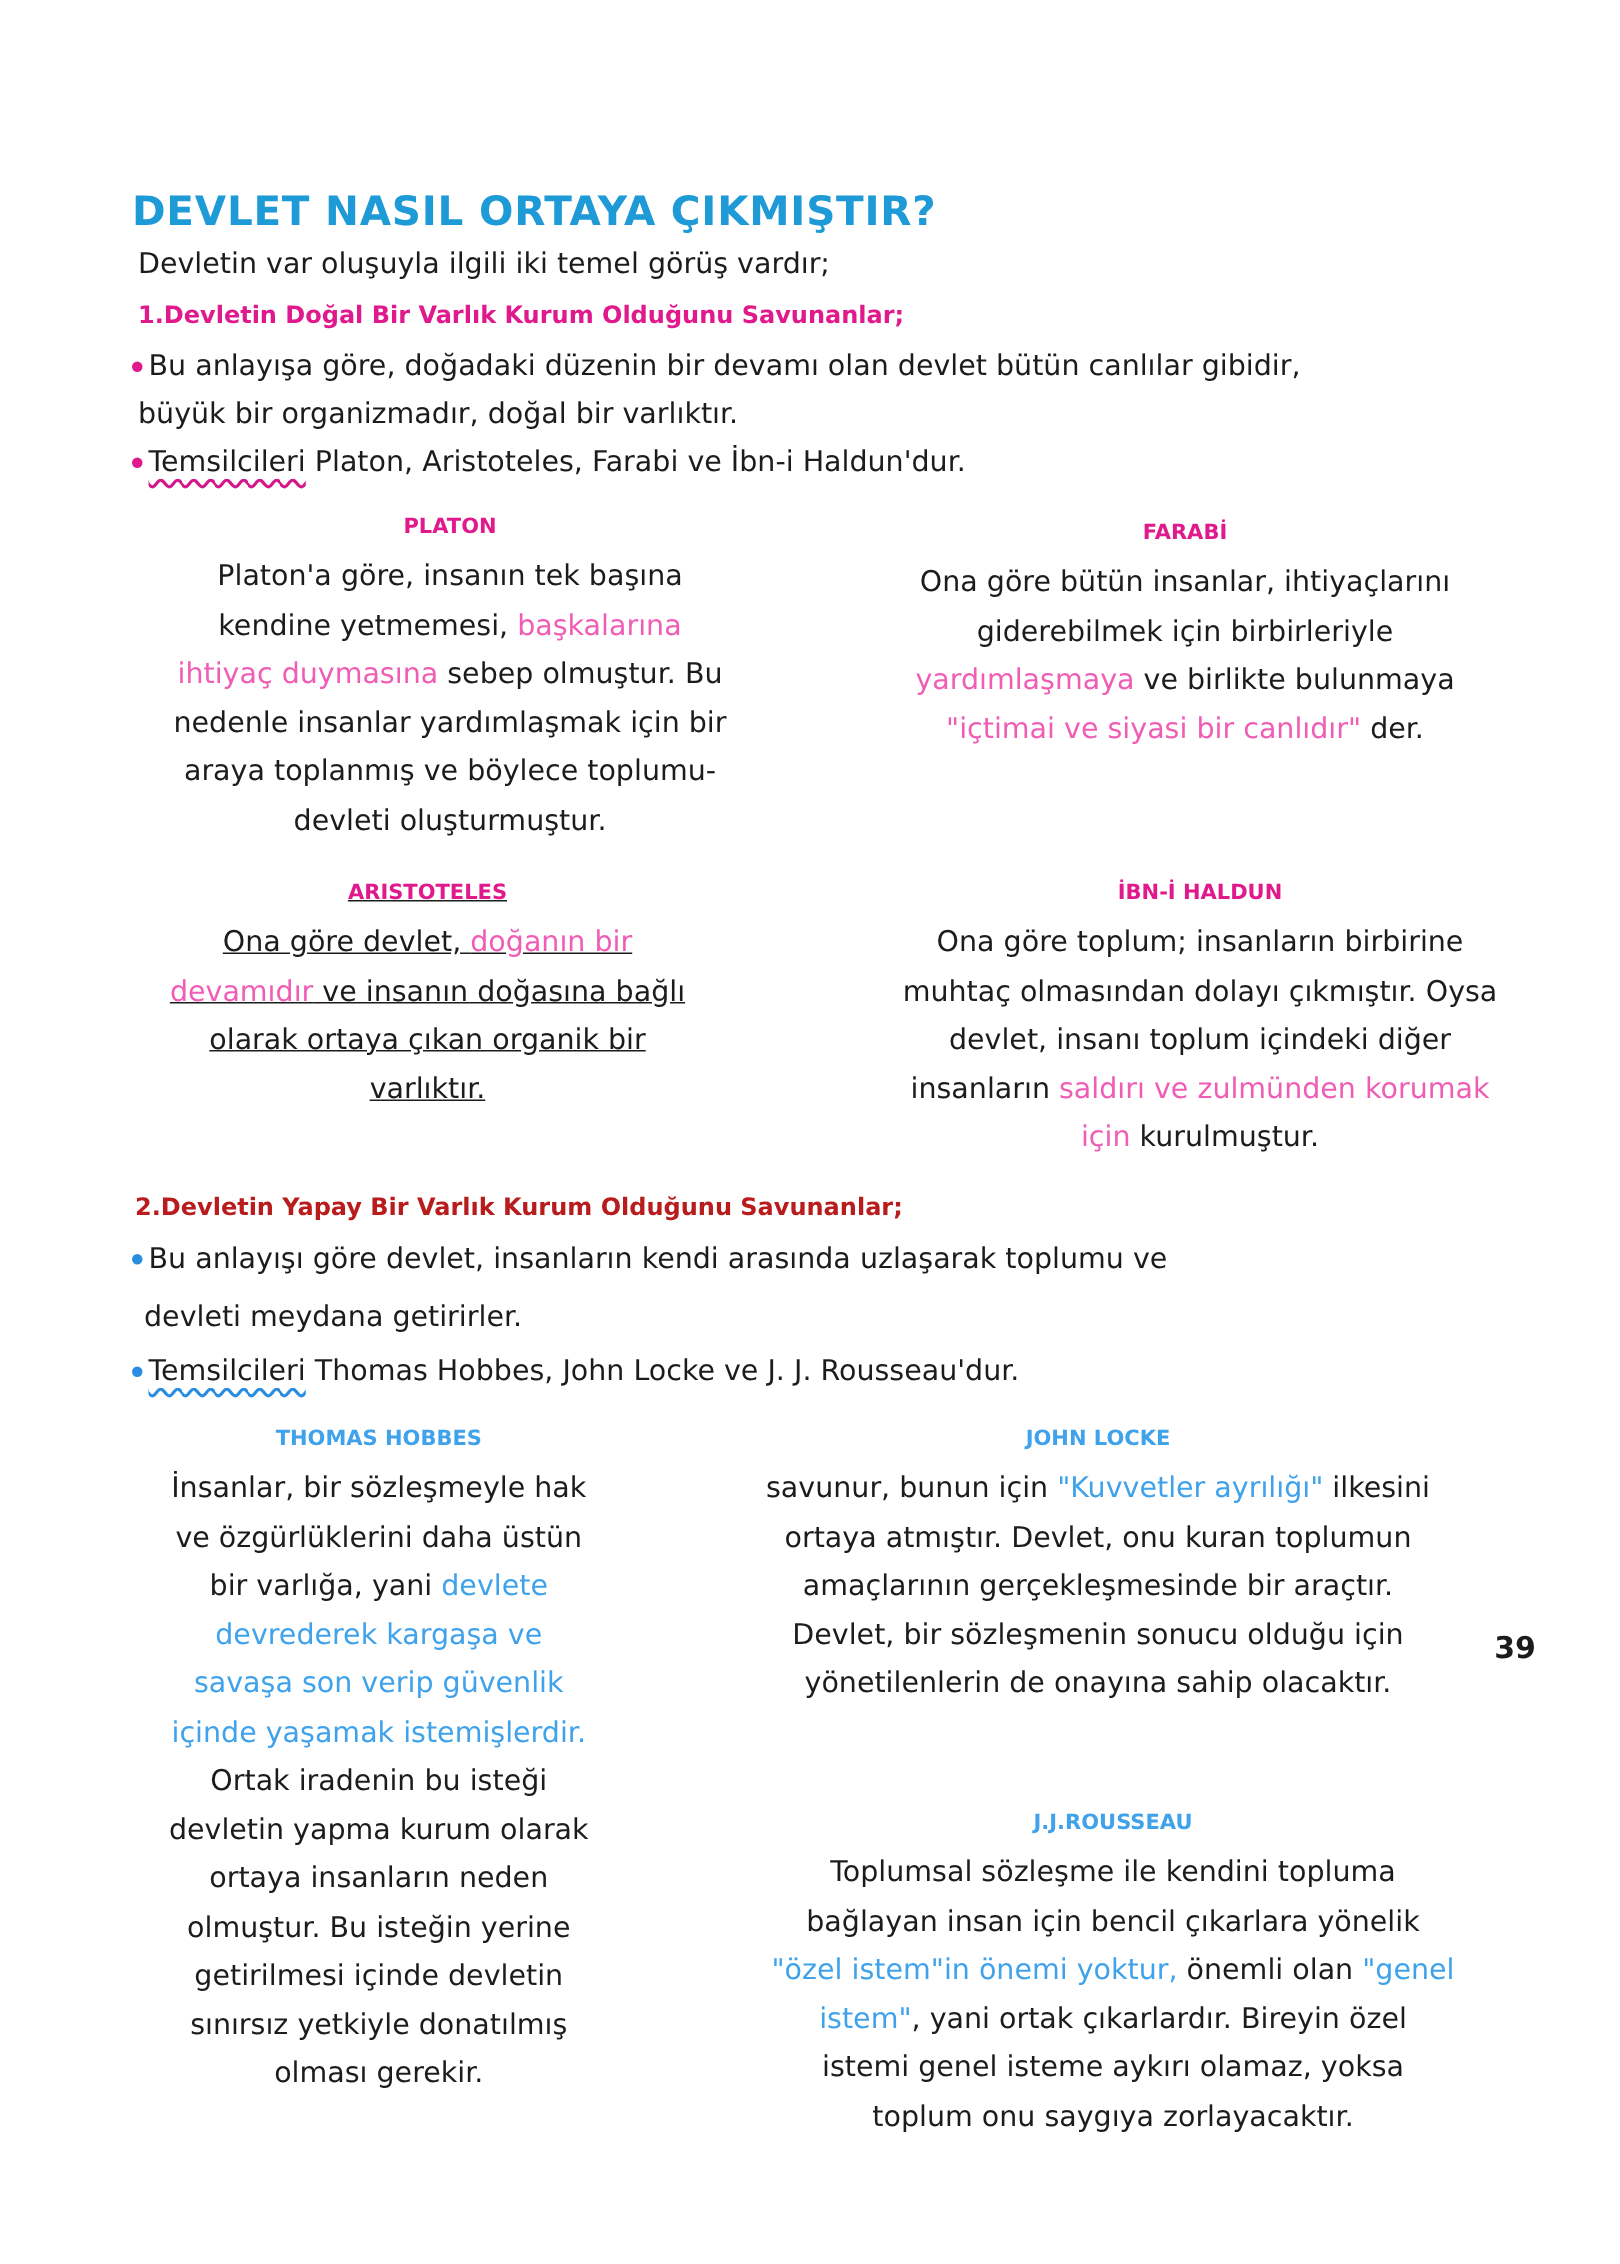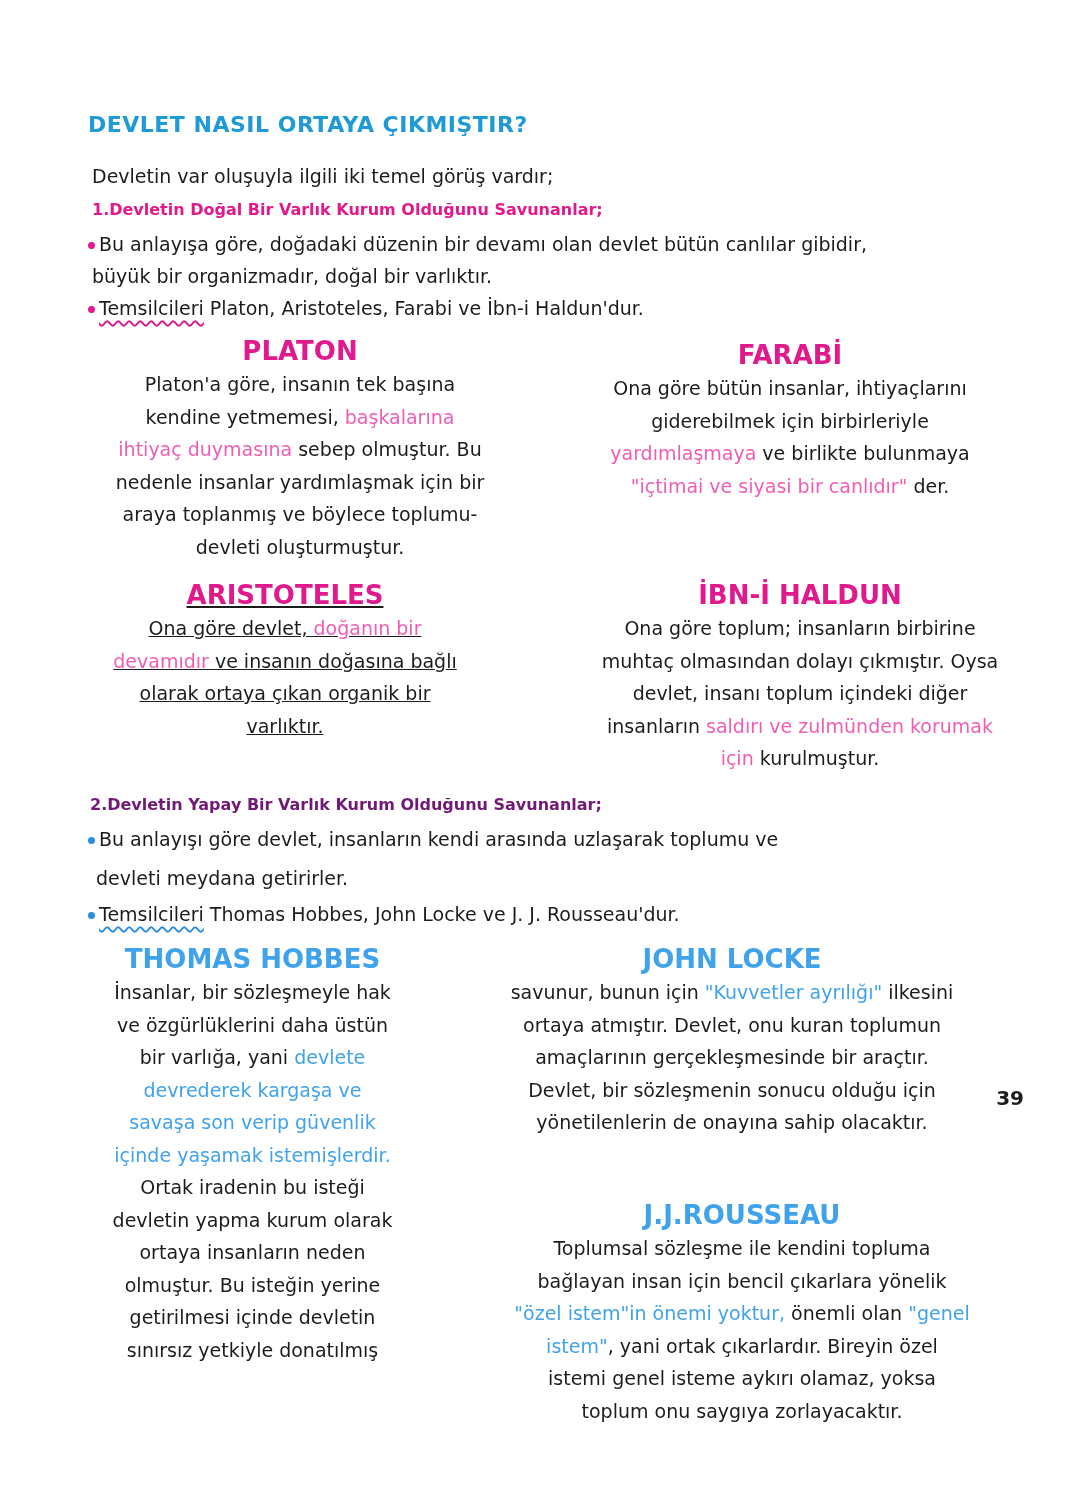--- a/index.html
+++ b/index.html
@@ -2,36 +2,36 @@
 <html><head>
 <meta charset="utf-8">
 <style>
   html, body { margin: 0; padding: 0; background: #ffffff; }
   body {
     width: 1080px; height: 1509px; position: relative; overflow: hidden;
     font-family: "DejaVu Sans", sans-serif; color: #1c1c1c;
   }
   .abs { position: absolute; }
   .title {
-    left: 88px; top: 112px; font-size: 22px; font-weight: bold;
+    left: 88px; top: 126px; font-size: 27px; font-weight: bold;
     color: #1e9ad6; letter-spacing: 0.5px;
   }
   .line { font-size: 19px; line-height: 33px; white-space: nowrap; }
   .sec-heading { font-size: 16px; font-weight: bold; white-space: nowrap; }
   .pink { color: #e0198c; }
   .pink-soft { color: #f05db5; }
-  .blue { color: #701a75; }
+  .blue { color: #b91c1c; }
   .blue-soft { color: #3fa2ea; }
   .bullet { display: inline-block; width: 7px; height: 7px; border-radius: 50%; margin-right: 4px; vertical-align: middle; }
   .bullet.pink { background: #e0198c; }
   .bullet.blue { background: #2a8de0; }
   .wavy-pink { text-decoration: underline wavy #d4178a; text-underline-offset: 5px; text-decoration-thickness: 2px; }
   .wavy-blue { text-decoration: underline wavy #2a8de0; text-underline-offset: 5px; text-decoration-thickness: 2px; }
   .card { text-align: center; }
-  .card-title { font-size: 26px; font-weight: bold; line-height: 30px; margin-bottom: 2px; }
+  .card-title { font-size: 14px; font-weight: bold; line-height: 30px; margin-bottom: 2px; }
   .card-body { font-size: 19px; line-height: 32.5px; }
   .page-num { right: 56px; top: 1090px; font-size: 20px; font-weight: bold; }
 </style>
 </head>
 <body>
 
 <div class="abs title">DEVLET NASIL ORTAYA ÇIKMIŞTIR?</div>
 <div class="abs line" style="left:92px; top:160px;">Devletin var oluşuyla ilgili iki temel görüş vardır;</div>
 
 <div class="abs sec-heading pink" style="left:92px; top:200px;">1.Devletin Doğal Bir Varlık  Kurum  Olduğunu Savunanlar;</div>
@@ -103,20 +103,21 @@
     <div><span>bir varlığa, yani </span><span class="blue-soft">devlete</span></div>
     <div class="blue-soft">devrederek kargaşa ve</div>
     <div class="blue-soft">savaşa son verip güvenlik</div>
     <div class="blue-soft">içinde yaşamak istemişlerdir.</div>
     <div>Ortak iradenin bu isteği</div>
     <div>devletin yapma kurum olarak</div>
     <div>ortaya insanların neden</div>
     <div>olmuştur. Bu isteğin yerine</div>
     <div>getirilmesi içinde devletin</div>
     <div>sınırsız yetkiyle donatılmış</div>
+    <div>olması gerekir.</div>
   </div>
 </div>
 
 <div class="abs card" style="left:462px; top:944px; width:540px;">
   <div class="card-title blue-soft">JOHN LOCKE</div>
   <div class="card-body">
     <div><span>savunur, bunun için </span><span class="blue-soft">"Kuvvetler ayrılığı"</span><span> ilkesini</span></div>
     <div>ortaya atmıştır. Devlet, onu kuran toplumun</div>
     <div>amaçlarının gerçekleşmesinde bir araçtır.</div>
     <div>Devlet, bir sözleşmenin sonucu olduğu için</div>

